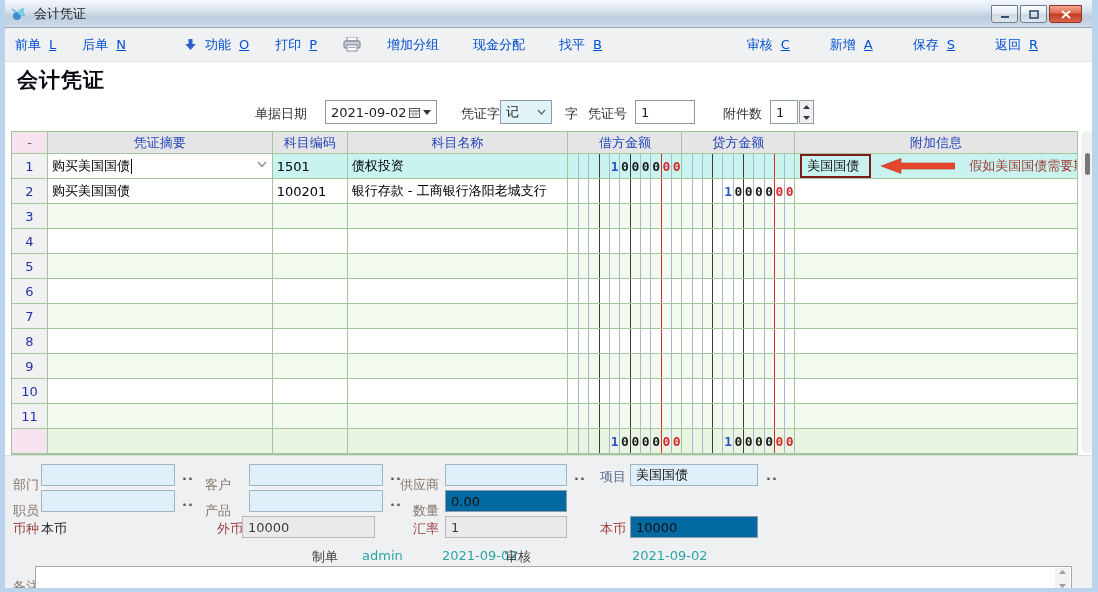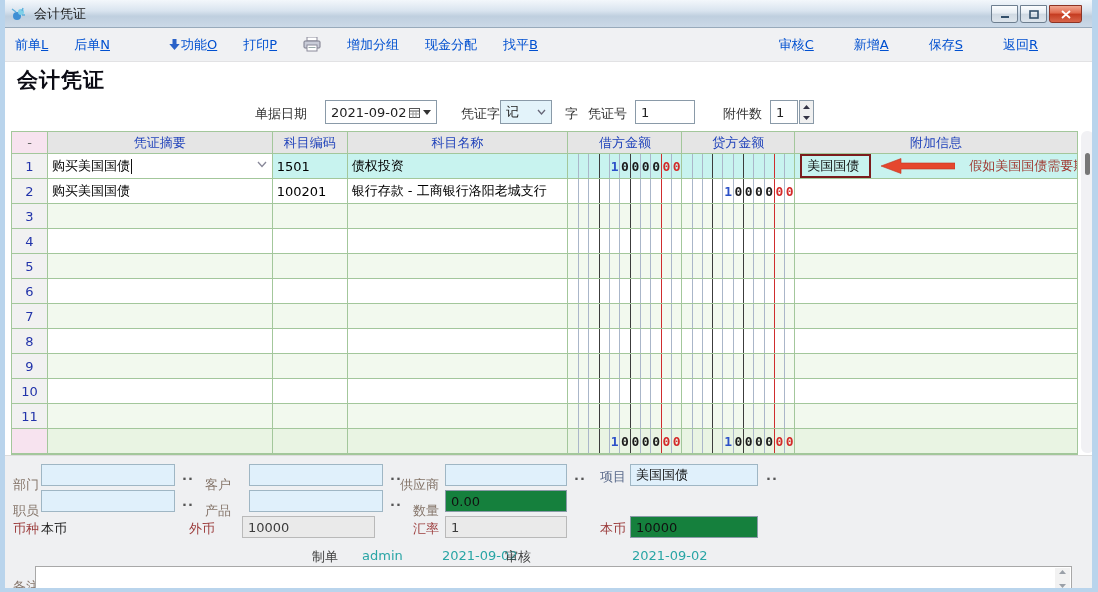--- a/index.html
+++ b/index.html
@@ -16,21 +16,21 @@
   .title-text { font-size:13px; color:#1c1c1c; }
   .win-btns { position:absolute; right:16px; top:5px; display:flex; gap:2px; }
   .win-btn { width:27px; height:18px; border:1px solid #6e7f90; border-radius:0 0 3px 3px;
     background:linear-gradient(#fbfdfe,#e7edf3 45%,#cfd9e2 50%,#dde5ec); display:flex; align-items:center; justify-content:center; }
   .win-btn.close { width:33px; border-color:#8c3425;
     background:linear-gradient(#f2a893,#e0684c 45%,#c43b20 50%,#d8654a); }
 
   
   .toolbar { position:absolute; left:-5px; top:28px; width:1098px; height:34px;
     background:#f0f1f3; border-bottom:1px solid #e2e2e4; display:flex; align-items:center; }
-  .tb-item { color:#0050d0; font-size:13px; margin-right:26px; display:flex; align-items:center; gap:0; cursor:default; white-space:nowrap; }
+  .tb-item { color:#0050d0; font-size:13px; margin-right:26px; display:flex; align-items:center; gap:8px; cursor:default; white-space:nowrap; }
   .tb-item u { text-decoration:underline; }
   .tb-spacer { flex:1; }
   .tb-right { margin-right:40px; }
 
   
   .page-title { position:absolute; left:12px; top:66px; font-size:21px; font-weight:bold; color:#0b0b14; letter-spacing:1px; }
   .hfields { position:absolute; left:0; top:100px; width:1098px; height:26px; font-size:13px; color:#222; }
   .hf-label { position:absolute; top:5px; color:#333;text-align:right; }
   .inputbox { position:absolute; top:0; height:24px; background:#fff; border:1px solid #8a9aa8; display:flex; align-items:center; padding:0 5px; }
   .combo-blue { background:#e3f3fa; }
@@ -81,21 +81,21 @@
   .vscroll { position:absolute; left:1076px; top:131px; width:13px; height:322px; background:#f1f1f4; border-radius:6px; }
   .vthumb { position:absolute; left:4px; top:22px; width:5px; height:22px; background:#777; border-radius:3px; }
 
   
   .bottom { position:absolute; left:-5px; top:455px; width:1098px; height:137px; background:#eff0f2; border-top:1px solid #dcdcdc; font-size:13px; }
   .b-abs { position:absolute; }
   .b-label { color:#85756a;margin-top:8px; }
   .b-label-red { color:#9b3b3b; }
   .b-label-blue { color:#5b6b8c; }
   .b-input { height:22px; border:1px solid #9fb6c4; background:#e0f0fb; padding:0 5px; display:flex; align-items:center; color:#111; }
-  .b-white { background:#15803d; border-color:#8a9aa8; }
+  .b-white { background:#0369a1; border-color:#8a9aa8; }
   .b-disabled { background:#eaeaea; border-color:#b9b9b9; color:#3c3c3c; }
   .dots { color:#555; letter-spacing:1px; font-weight:bold; }
   .teal { color:#29a5a5; }
   .maker-label { color:#3d3d3d; }
   .note-area { position:absolute; left:35px; top:110px; width:1037px; height:26px; background:#fff; border:1px solid #a8a8a8; }
   .note-scroll { position:absolute; right:1px; top:1px; width:15px; height:22px; background:#f2f2f2; display:flex; flex-direction:column; align-items:center; justify-content:space-between; padding:2px 0; }
 </style>
 </head>
 <body>
 
@@ -684,21 +684,21 @@
     <span class="b-abs b-label" style="left:205px; top:38px">产品</span>
     <div class="b-abs b-input" style="left:249px; top:34px; width:134px"></div>
     <span class="b-abs dots" style="left:390px; top:38px">..</span>
     <span class="b-abs b-label" style="left:413px; top:38px">数量</span>
     <div class="b-abs b-input b-white" style="left:445px; top:34px; width:122px">
         <span>0.00</span>
       </div>
 
     <span class="b-abs b-label-red" style="left:13px; top:64px">币种</span>
     <span class="b-abs" style="left:41px; top:64px; color:#222">本币</span>
-    <span class="b-abs b-label-red" style="left:189px; top:64px">外币</span>
+    <span class="b-abs b-label-red" style="left:217px; top:64px">外币</span>
     <div class="b-abs b-input b-disabled" style="left:242px; top:60px; width:133px">
         <span>10000</span>
       </div>
     <span class="b-abs b-label-red" style="left:413px; top:64px">汇率</span>
     <div class="b-abs b-input b-disabled" style="left:445px; top:60px; width:122px">
         <span>1</span>
       </div>
     <span class="b-abs b-label-red" style="left:600px; top:64px">本币</span>
     <div class="b-abs b-input b-white" style="left:630px; top:60px; width:128px">
         <span>10000</span>

